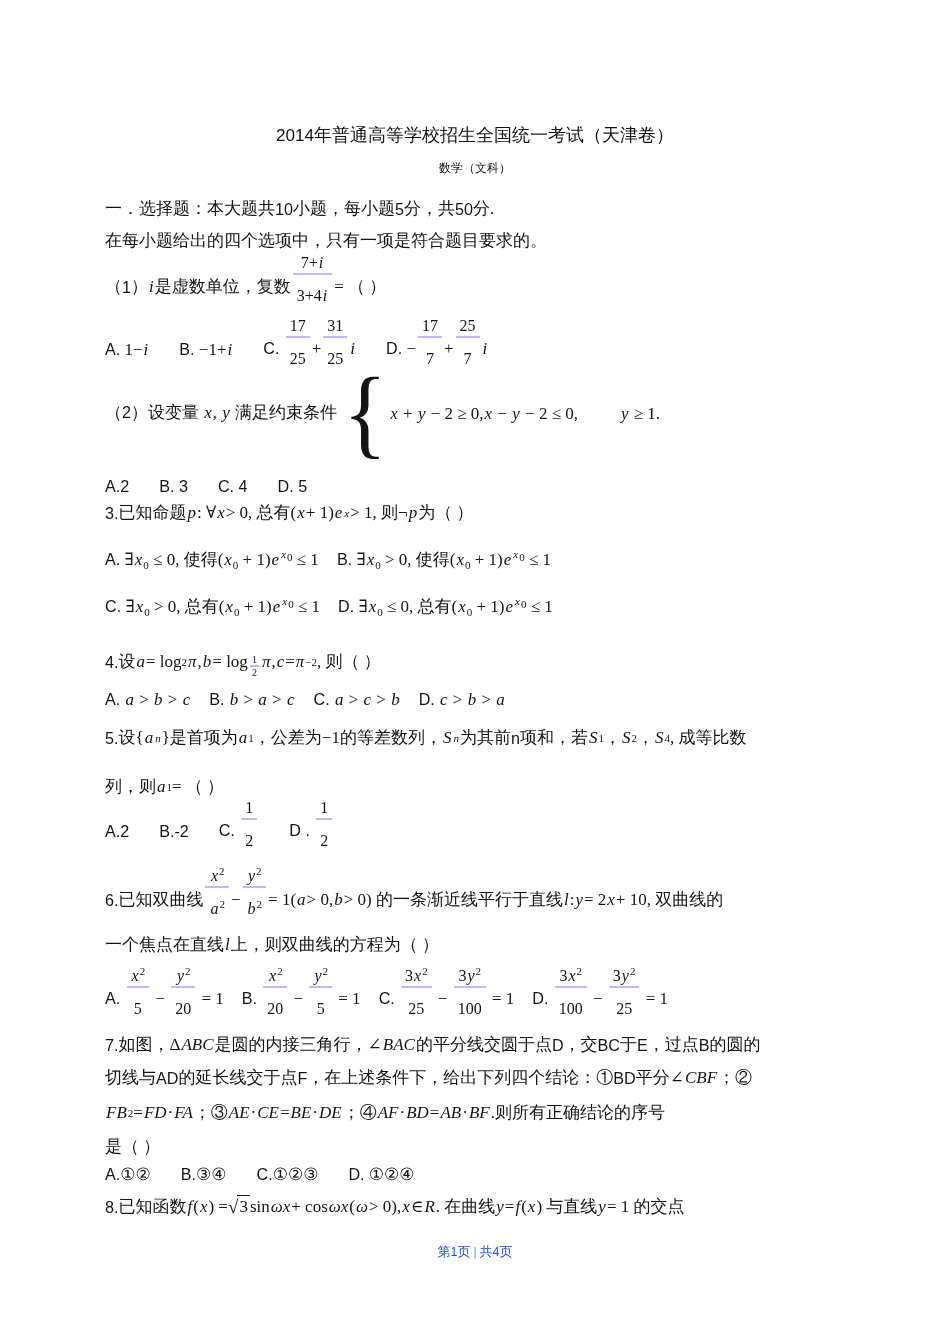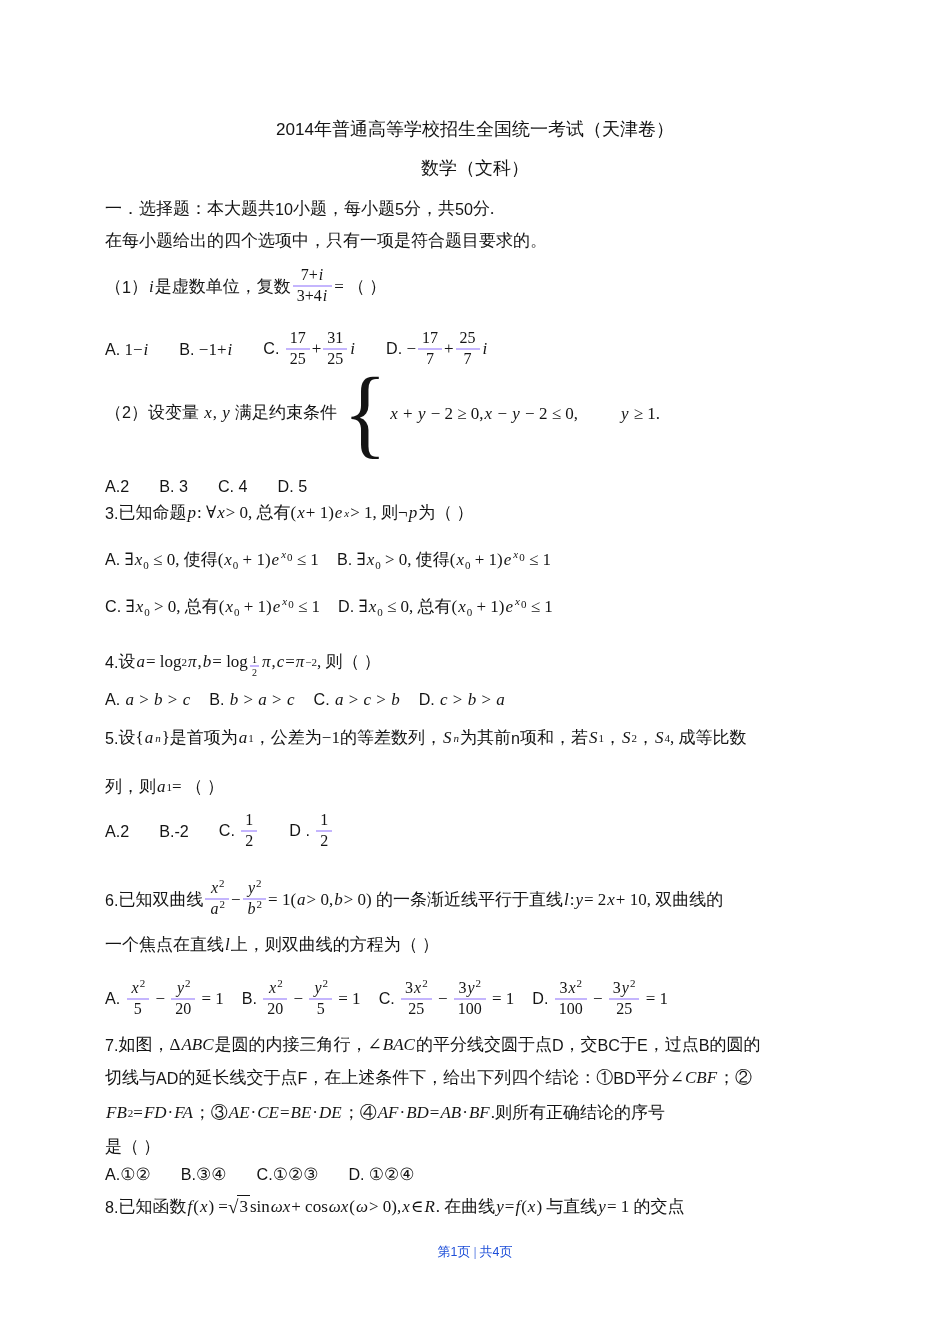--- a/index.html
+++ b/index.html
@@ -2,50 +2,50 @@
 <html><head>
 <meta charset="utf-8">
 <style>
   html,body{margin:0;padding:0;background:#ffffff;}
   .page{position:relative;width:950px;height:1344px;background:#ffffff;overflow:hidden;
         font-family:"Liberation Serif","DejaVu Serif",serif;color:#141414;}
   .line{position:absolute;left:105px;display:flex;align-items:center;
         white-space:nowrap;font-size:17px;line-height:1.3;}
   .center{left:0;width:950px;justify-content:center;}
   .title{font-size:18px;}
-  .subtitle{font-size:18px;}
+  .subtitle{font-size:12px;}
   .footer{font-size:13px;color:#1d4ed8;}
   i{font-family:"Liberation Serif","DejaVu Serif",serif;font-style:italic;padding:0 1px;}
   sup,sub{font-size:11px;line-height:0;}
   .sf{font-family:"Liberation Sans","DejaVu Sans",sans-serif;font-size:0.95em;}
   
   .fr{display:inline-flex;flex-direction:column;vertical-align:middle;text-align:center;
       font-size:16px;line-height:1.18;margin:0 2px;position:relative;top:-1px;}
   .fr .n{border-bottom:2px solid #c4b5fd;padding:0 4px;}
-  .fr .d{padding:0 4px;}
+  .fr .d{padding:12px 4px;}
   sub .fr{font-size:10px;line-height:1.1;top:4px;}
   sub .fr .n,sub .fr .d{padding:0 2px;}
   
   .brace{font-size:92px;line-height:0.85;font-weight:400;margin:0 2px 0 6px;
          transform:scaleY(1.08);transform-origin:center;}
   .sys{display:flex;flex-direction:row;align-items:flex-start;line-height:29px;}
   .sys .c3{padding-left:42px;}
   
   .sq{font-size:1.12em;margin-right:-1px;}
   .rd{border-top:1.5px solid #141414;padding:0 2px;}
   
   .gap-md .opt{margin-right:30px;}
   .gap-sm .opt{margin-right:18px;}
 </style>
 </head>
 <body>
 
 <div class="page">
 
-  <div class="line center title" style="top:117px;height:26px"><span class="sf">2014</span>年普通高等学校招生全国统一考试（天津卷）</div>
+  <div class="line center title" style="top:123px;height:26px"><span class="sf">2014</span>年普通高等学校招生全国统一考试（天津卷）</div>
   <div class="line center subtitle" style="top:156px;height:26px">数学（文科）</div>
 
   <div class="line" style="top:197px;height:24px">一．选择题：本大题共<span class="sf">10</span>小题，每小题<span class="sf">5</span>分，共<span class="sf">50</span>分.</div>
   <div class="line" style="top:229px;height:24px">在每小题给出的四个选项中，只有一项是符合题目要求的。</div>
 
   <div class="line" style="top:258px;height:58px">（<span class="sf">1</span>）<i>i</i> 是虚数单位，复数 <span class="fr">
         <span class="n">7+<i>i</i></span>
         <span class="d">3+4<i>i</i></span>
       </span> = （  ）</div>
   <div class="line gap-md" style="top:321px;height:58px">

